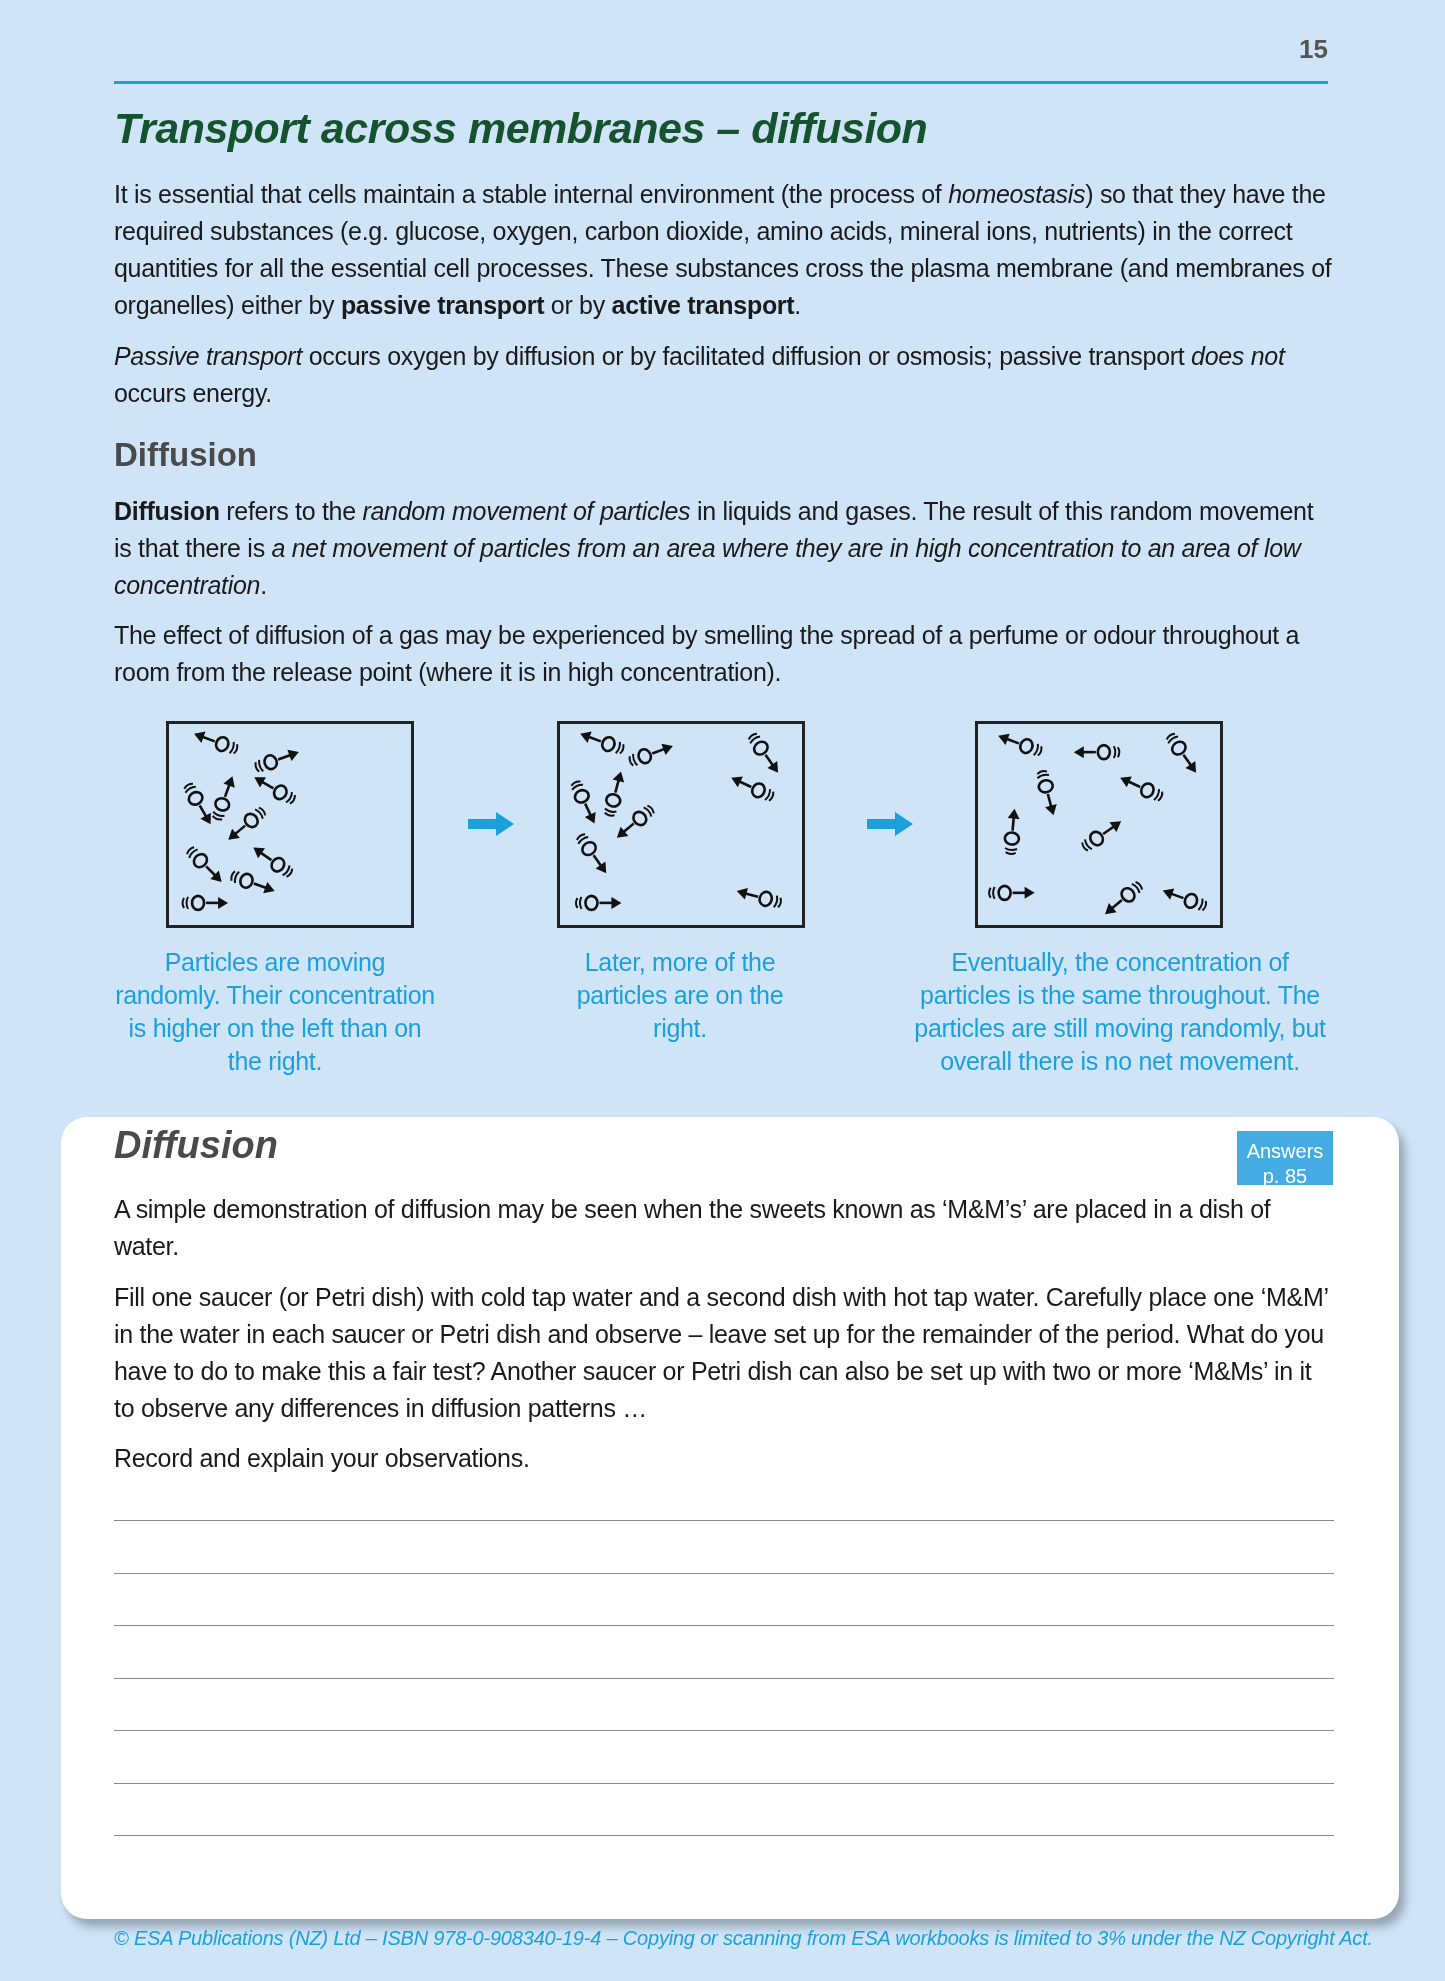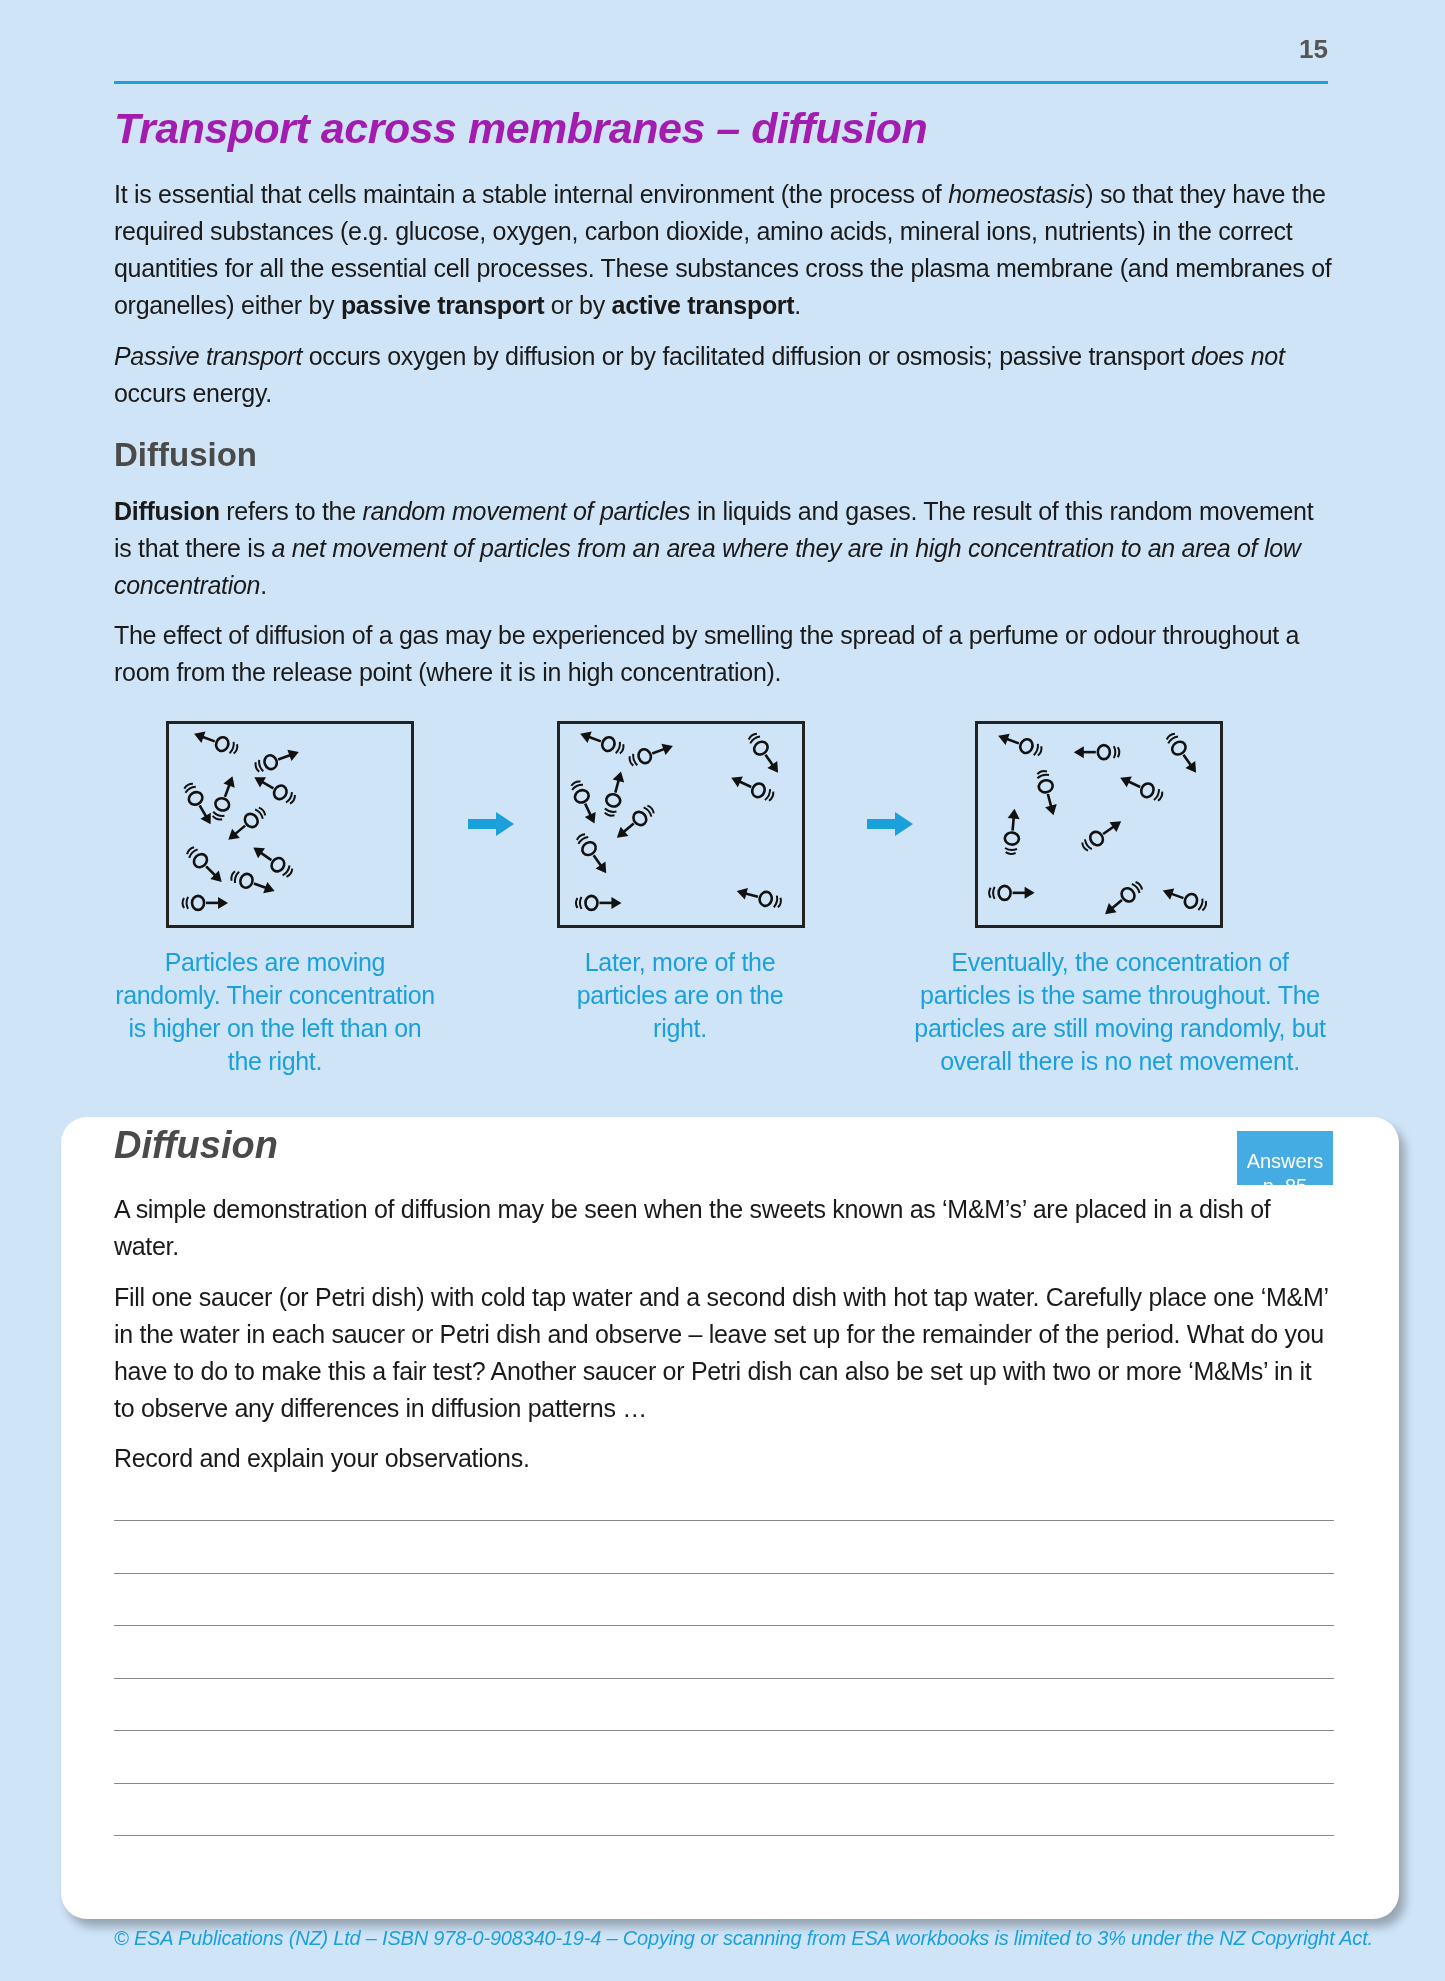--- a/index.html
+++ b/index.html
@@ -10,36 +10,36 @@
   }
   .header {
     position: absolute; left: 114px; top: 30px; width: 1214px; height: 54px;
     border-bottom: 3px solid #1ba0dc; box-sizing: border-box;
     display: flex; justify-content: flex-end; align-items: flex-start;
   }
   .header-title { font-weight: bold; font-size: 26px; letter-spacing: -0.5px; color: #1a1a1a; margin-top: 4px; }
   .header-page { font-weight: bold; font-size: 26px; color: #555; margin-left: 44px; margin-top: 4px; }
   .page-title {
     position: absolute; left: 114px; top: 104px; margin: 0;
-    font-size: 43px; font-weight: bold; font-style: italic; color: #a21caf; letter-spacing: -0.5px;
+    font-size: 43px; font-weight: bold; font-style: italic; color: #14532d; letter-spacing: -0.5px;
   }
   .body-text { position: absolute; left: 114px; width: 1220px; font-size: 25px; line-height: 37px; letter-spacing: -0.3px; margin: 0; }
   .section-heading { position: absolute; left: 114px; top: 436px; margin: 0; font-size: 33px; font-weight: bold; color: #4a4a4a; }
   .diagram { position: absolute; top: 721px; width: 248px; height: 207px; border: 3px solid #222; box-sizing: border-box; background: transparent; }
   .diagram svg { width: 100%; height: 100%; }
   .flow-arrow { position: absolute; top: 810px; }
   .caption { position: absolute; top: 946px; text-align: center; color: #1ba0dc; font-size: 25px; line-height: 33px; letter-spacing: -0.3px; }
   .card {
     position: absolute; left: 61px; top: 1117px; width: 1338px; height: 802px;
     background: #ffffff; border-radius: 26px; box-shadow: 6px 8px 10px rgba(0,0,0,0.28);
   }
   .card-title { position: absolute; left: 114px; top: 1124px; margin: 0; font-size: 38px; font-weight: bold; font-style: italic; color: #4a4a4a; }
   .answers-badge {
     position: absolute; left: 1237px; top: 1131px; width: 96px; height: 54px; background: #45ace3; color: #fff;
-    text-align: center; font-size: 20px; line-height: 25px; padding-top: 18px; box-sizing: border-box;
+    text-align: center; font-size: 20px; line-height: 25px; padding-top: 8px; box-sizing: border-box;
   }
   .write-line { position: absolute; left: 114px; width: 1220px; height: 0; border-top: 1.5px solid #8a8a8a; }
   .footer { position: absolute; left: 114px; top: 1927px; font-size: 20px; font-style: italic; color: #1ba0dc; letter-spacing: -0.2px; }
   i, em { font-style: italic; }
   b { font-weight: bold; }
 </style>
 </head>
 <body>
 
 <div class="header">

